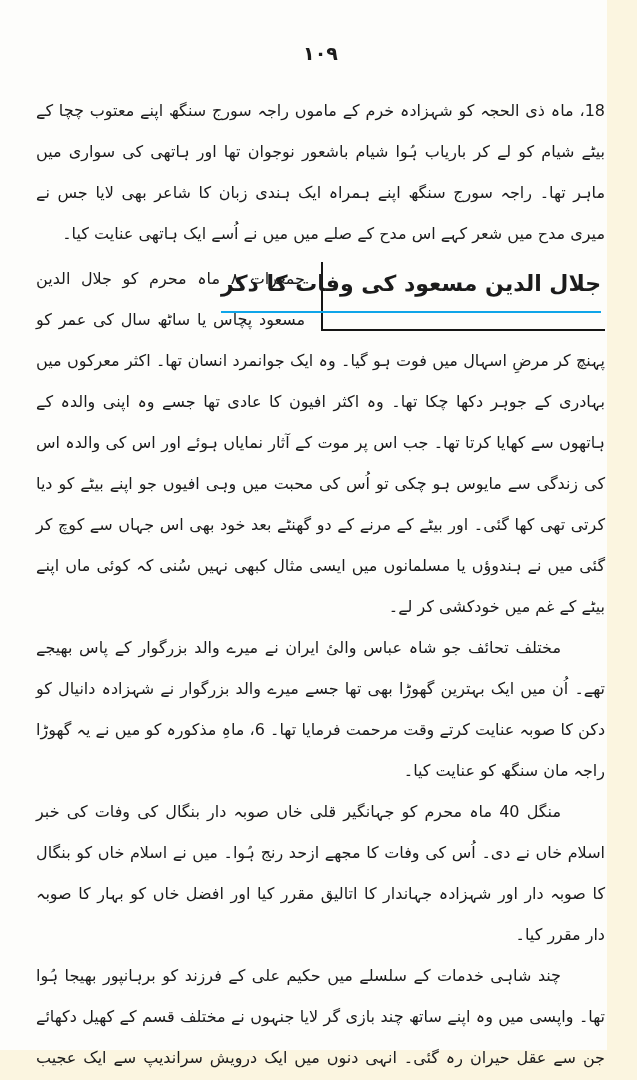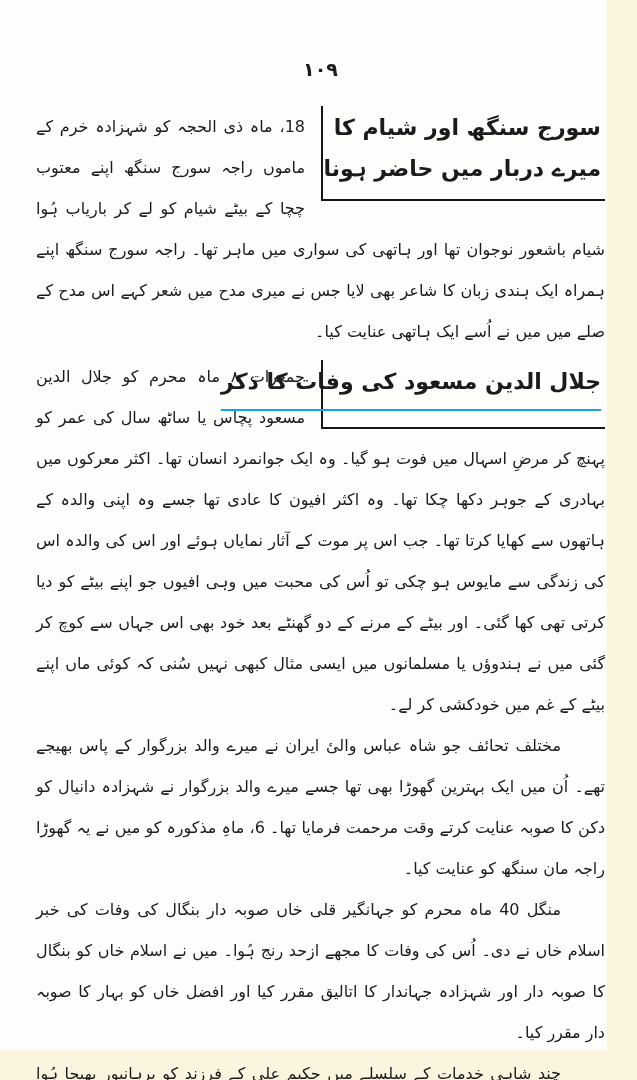--- a/index.html
+++ b/index.html
@@ -33,21 +33,21 @@
     box-sizing: border-box;
     padding: 42px 32px 0 36px;
     direction: rtl;
     z-index: 1;
   }
   .page-number {
     text-align: center;
     font-size: 19px;
     font-weight: bold;
     letter-spacing: 3px;
-    margin: 16px 0 26px 0;
+    margin: 0 0 26px 0;
   }
   .section::after {
     content: "";
     display: block;
     clear: both;
   }
   .heading-box {
     float: right;
     border-left: 2px solid #151515;
     border-bottom: 2px solid #151515;
@@ -83,24 +83,20 @@
 <body style="background: rgb(253, 253, 251); color: rgb(27, 27, 27);">
 
 <div class="edge-right" style="background: rgb(251, 245, 224);"></div>
 <div class="edge-bottom" style="background: rgb(251, 245, 224);"></div>
 
 <div class="page">
 
   <div class="page-number">۱۰۹</div>
 
   <div class="section">
-    <div class="heading-box">
-      <span class="heading-line">سورج سنگھ اور شیام کا</span>
-      <span class="heading-line">میرے دربار میں حاضر ہونا</span>
-    </div>
     <p class="para">18، ماہ ذی الحجہ کو شہزادہ خرم کے ماموں راجہ سورج سنگھ اپنے معتوب چچا کے بیٹے شیام کو لے کر باریاب ہُوا شیام باشعور نوجوان تھا اور ہاتھی کی سواری میں ماہر تھا۔ راجہ سورج سنگھ اپنے ہمراہ ایک ہندی زبان کا شاعر بھی لایا جس نے میری مدح میں شعر کہے اس مدح کے صلے میں میں نے اُسے ایک ہاتھی عنایت کیا۔</p>
   </div>
 
   <div class="section">
     <div class="heading-box single">
       <span class="underlined">جلال الدین مسعود کی وفات کا ذکر</span>
     </div>
     <p class="para">جمعرات ۸ ماہ محرم کو جلال الدین مسعود پچاس یا ساٹھ سال کی عمر کو پہنچ کر مرضِ اسہال میں فوت ہو گیا۔ وہ ایک جوانمرد انسان تھا۔ اکثر معرکوں میں بہادری کے جوہر دکھا چکا تھا۔ وہ اکثر افیون کا عادی تھا جسے وہ اپنی والدہ کے ہاتھوں سے کھایا کرتا تھا۔ جب اس پر موت کے آثار نمایاں ہوئے اور اس کی والدہ اس کی زندگی سے مایوس ہو چکی تو اُس کی محبت میں وہی افیوں جو اپنے بیٹے کو دیا کرتی تھی کھا گئی۔ اور بیٹے کے مرنے کے دو گھنٹے بعد خود بھی اس جہاں سے کوچ کر گئی میں نے ہندوؤں یا مسلمانوں میں ایسی مثال کبھی نہیں سُنی کہ کوئی ماں اپنے بیٹے کے غم میں خودکشی کر لے۔</p>
     <p class="para indent">مختلف تحائف جو شاہ عباس والیٔ ایران نے میرے والد بزرگوار کے پاس بھیجے تھے۔ اُن میں ایک بہترین گھوڑا بھی تھا جسے میرے والد بزرگوار نے شہزادہ دانیال کو دکن کا صوبہ عنایت کرتے وقت مرحمت فرمایا تھا۔ 6، ماہِ مذکورہ کو میں نے یہ گھوڑا راجہ مان سنگھ کو عنایت کیا۔</p>
     <p class="para indent">منگل 40 ماہ محرم کو جہانگیر قلی خاں صوبہ دار بنگال کی وفات کی خبر اسلام خاں نے دی۔ اُس کی وفات کا مجھے ازحد رنج ہُوا۔ میں نے اسلام خاں کو بنگال کا صوبہ دار اور شہزادہ جہاندار کا اتالیق مقرر کیا اور افضل خاں کو بہار کا صوبہ دار مقرر کیا۔</p>

